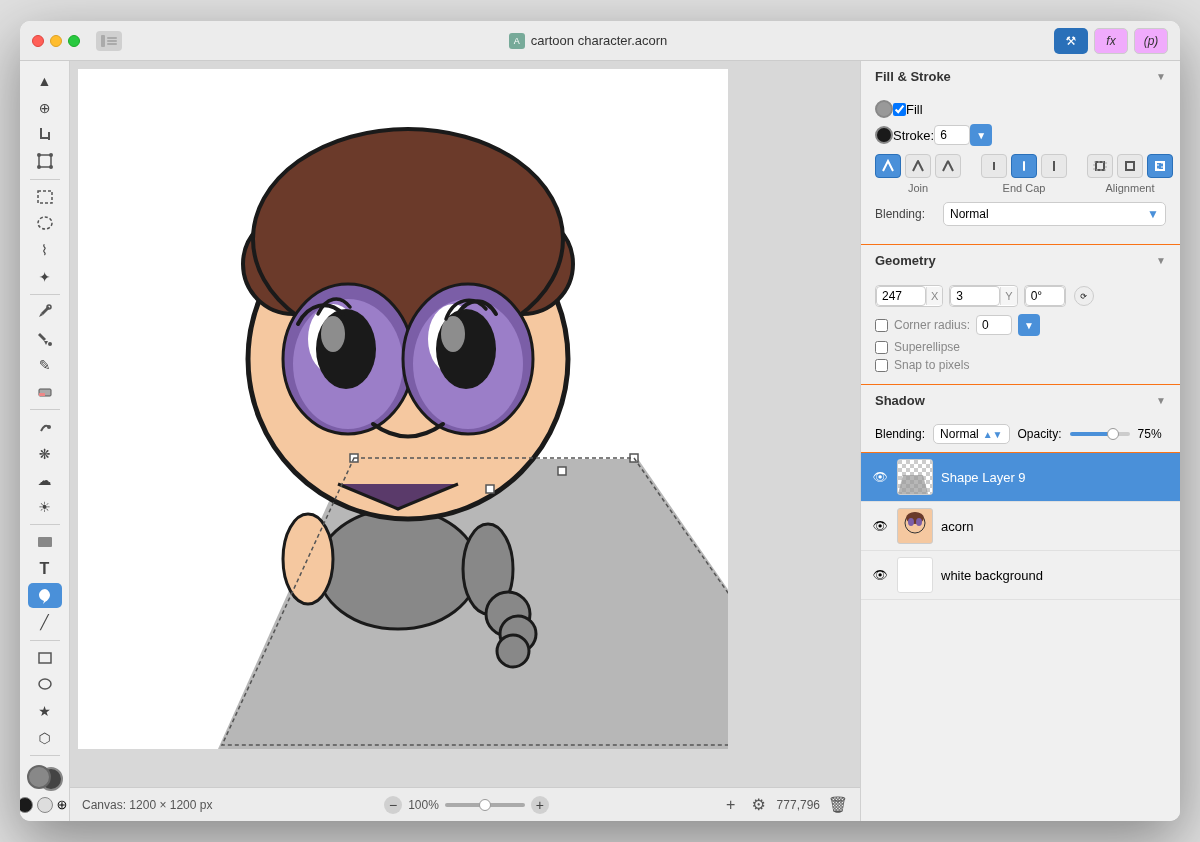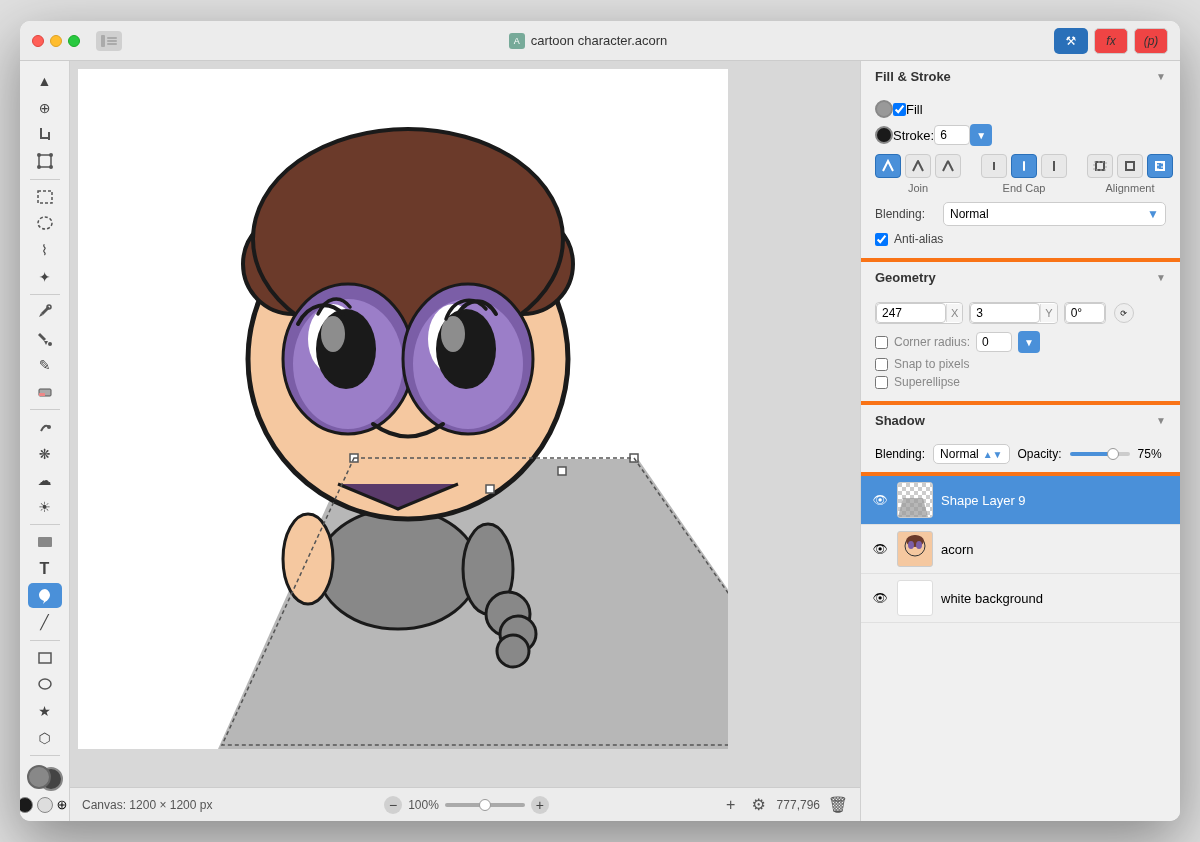--- a/index.html
+++ b/index.html
@@ -79,21 +79,21 @@
       width: 34px; height: 26px;
       background: #4a90d9;
       border-radius: 5px;
       display: flex; align-items: center; justify-content: center;
       cursor: pointer;
       color: white;
       font-size: 12px;
     }
     .titlebar-btn.active { background: #2a70b9; }
     .titlebar-btn.outline {
-      background: #ef4444;
+      background: #f0abfc;
       border: 1px solid #ccc;
       color: #333;
       font-style: italic;
     }
     .main-content {
       display: flex;
       flex: 1;
       overflow: hidden;
     }
     .toolbar {
@@ -201,21 +201,21 @@
     }
     .right-panel {
       width: 320px;
       background: #f0f0f0;
       border-left: 1px solid #d0d0d0;
       display: flex;
       flex-direction: column;
       overflow-y: auto;
     }
     .panel-section {
-      border-bottom: 4px solid #f97316;
+      border-bottom: 1px solid #f97316;
     }
     .panel-section-header {
       display: flex;
       align-items: center;
       padding: 8px 14px;
       font-size: 13px;
       font-weight: 600;
       color: #333;
       cursor: pointer;
     }
@@ -323,21 +323,21 @@
     }
     .geo-field {
       display: flex;
       align-items: center;
       border: 1px solid #ccc;
       border-radius: 4px;
       background: white;
       overflow: hidden;
     }
     .geo-input {
-      width: 70px;
+      width: 50px;
       border: none;
       padding: 3px 5px;
       font-size: 12px;
       outline: none;
     }
     .geo-label {
       padding: 3px 4px;
       font-size: 11px;
       color: #888;
       background: #f5f5f5;
@@ -750,24 +750,20 @@
           </div>
 
           <div class="blending-row">
             <span class="blending-label">Blending:</span>
             <div class="blending-select">
               <span>Normal</span>
               <span style="color:#4a90d9;">▼</span>
             </div>
           </div>
 
-          <div class="antialias-row">
-            <input type="checkbox" checked="" style="">
-            <span>Anti-alias</span>
-          </div>
         </div>
       </div>
 
       <div class="panel-section">
         <div class="panel-section-header">
           <span>Geometry</span>
           <span class="expand-icon">▼</span>
         </div>
         <div class="panel-section-body">
 
@@ -789,26 +785,26 @@
 
           <div class="corner-row">
             <input type="checkbox" style="">
             <span>Corner radius:</span>
             <input type="text" class="corner-input" value="0" style="">
             <div class="corner-dropdown">▼</div>
           </div>
 
           <div class="checkbox-row">
             <input type="checkbox" style="">
-            <span>Snap to pixels</span>
+            <span>Superellipse</span>
           </div>
 
           <div class="checkbox-row">
             <input type="checkbox" style="">
-            <span>Superellipse</span>
+            <span>Snap to pixels</span>
           </div>
         </div>
       </div>
 
       <div class="panel-section shadow-section">
         <div class="panel-section-header">
           <span>Shadow</span>
           <span class="expand-icon">▼</span>
         </div>
         <div class="panel-section-body">

